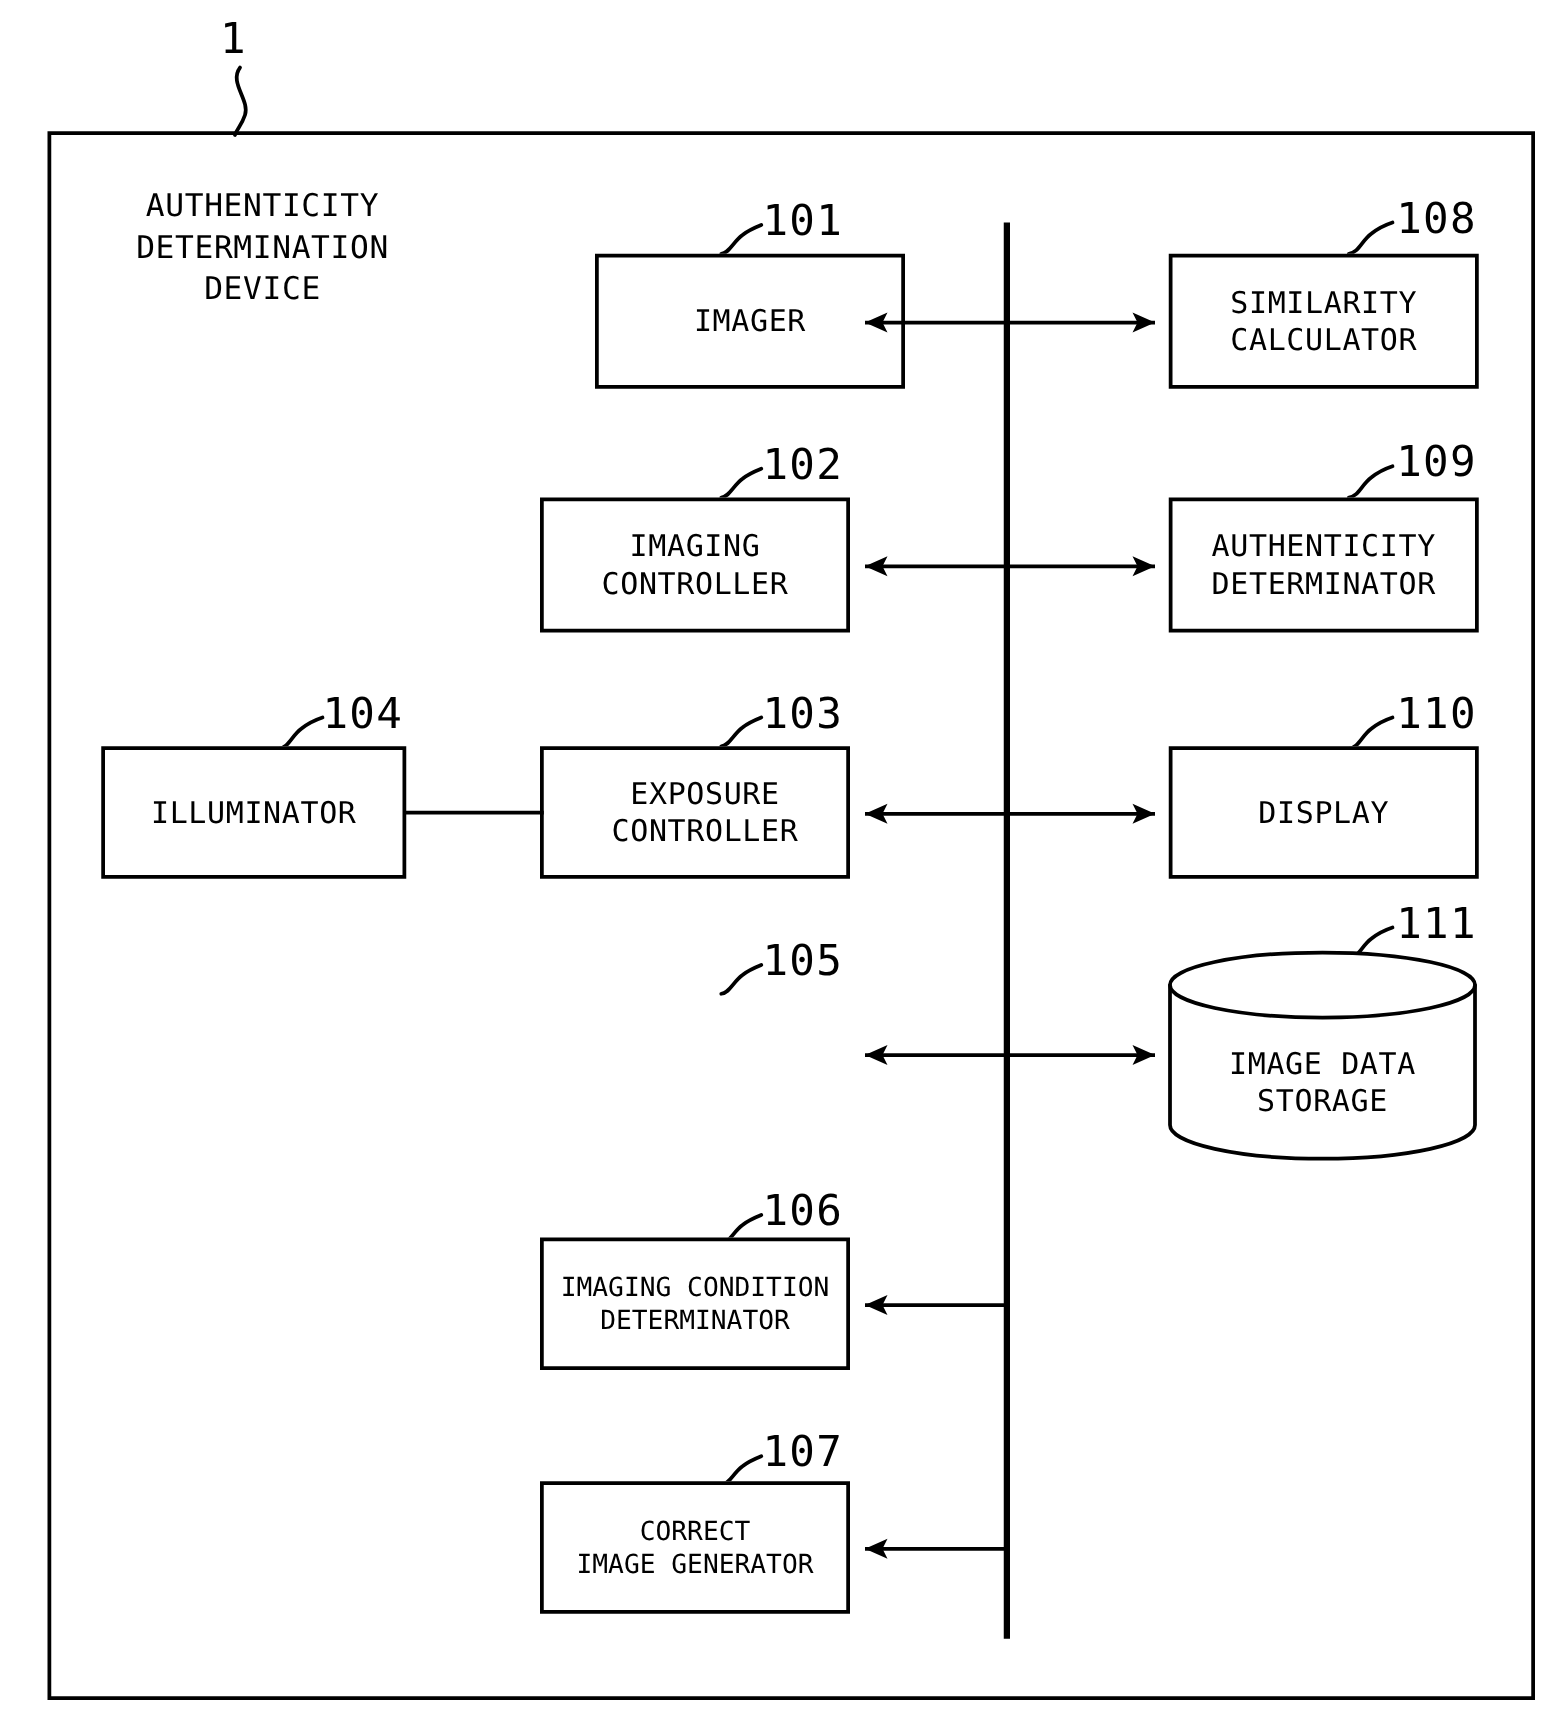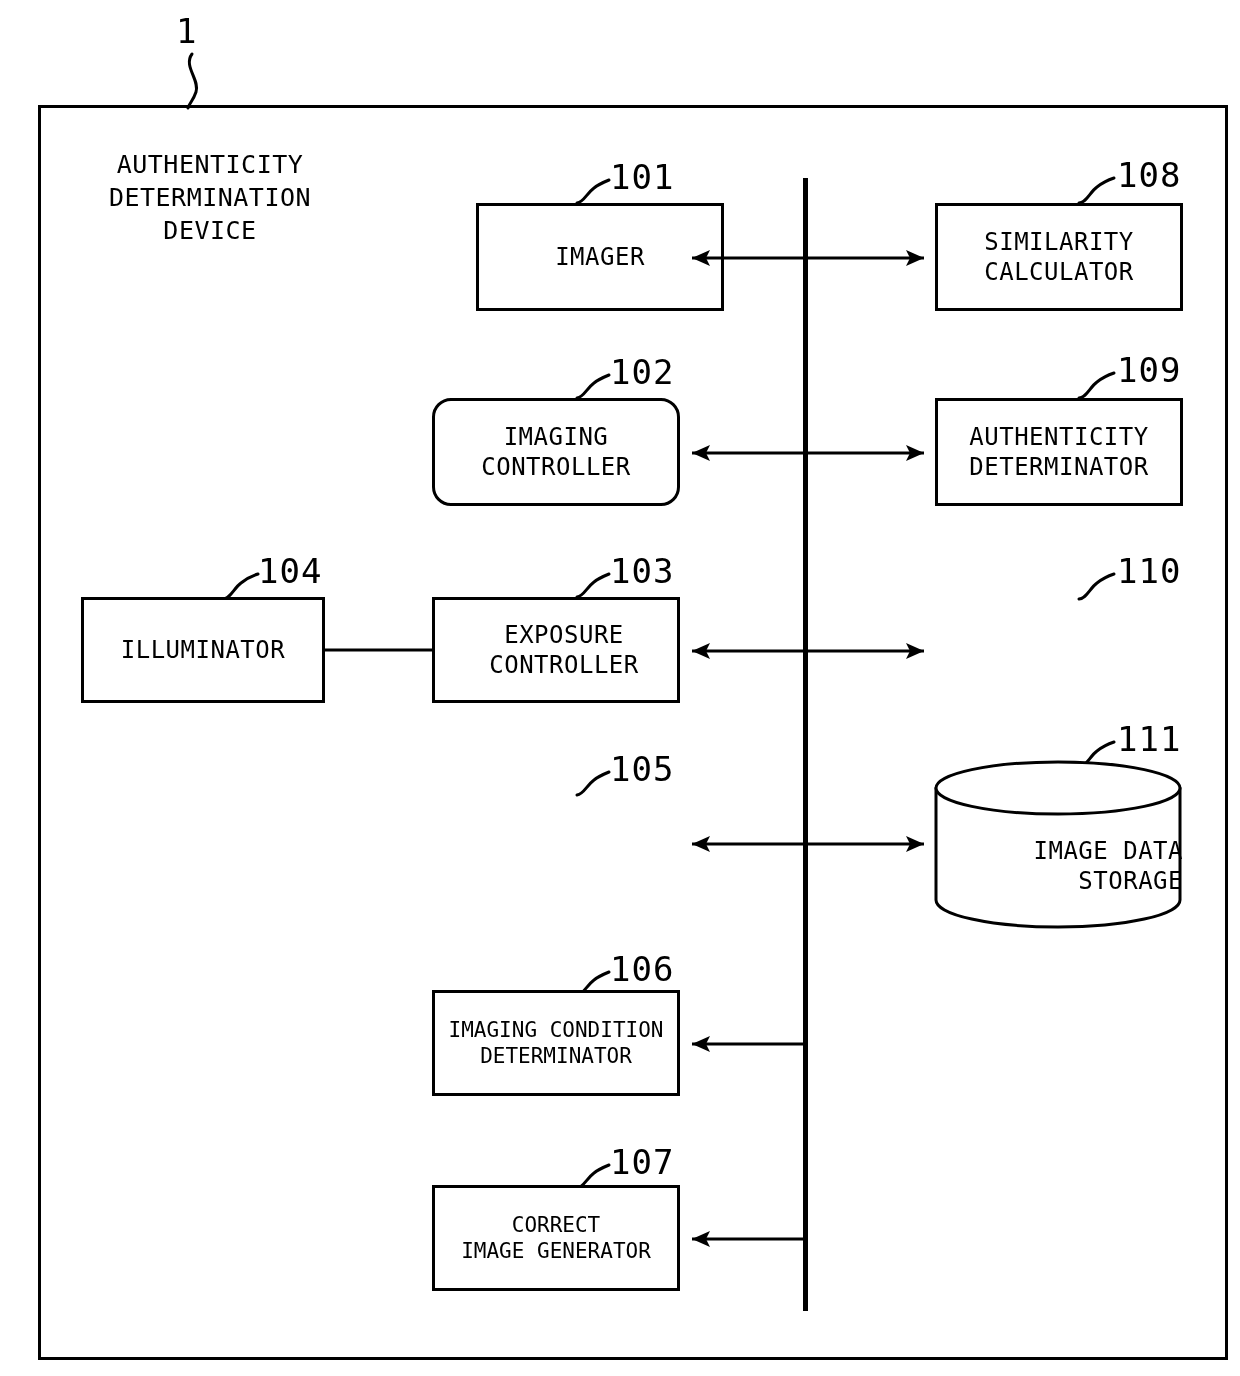--- a/index.html
+++ b/index.html
@@ -73,21 +73,21 @@
     position: absolute;
     left: 0;
     top: 0;
     overflow: visible;
   }
   .cylinder .cyl-label {
     position: absolute;
     left: 0;
     width: 100%;
     top: 76px;
-    text-align: right;
+    text-align: center;
     font-size: 24px;
     line-height: 1.26;
     letter-spacing: 0.5px;
     white-space: pre-line;
   }
   
   .ref {
     position: absolute;
     font-size: 34px;
     line-height: 1;
@@ -146,21 +146,21 @@
   <svg class="conn" style="left:676px; top:241px;" width="264" height="34" viewBox="0 0 264 34">
     <line x1="16" y1="17" x2="248" y2="17" stroke="#000" stroke-width="3"></line>
     <polygon points="16,17 34,9 30,17 34,25" fill="#000"></polygon>
     <polygon points="248,17 230,9 234,17 230,25" fill="#000"></polygon>
   </svg>
 
   <div class="ref" style="left:610px; top:355px;">102</div>
   <svg class="leader" style="left:576px; top:371px;" width="40" height="30" viewBox="0 0 40 30">
     <path d="M1,27 C8,26 10,18 18,12 C23,8 28,6 33,4" stroke="#000" stroke-width="3" fill="none" stroke-linecap="round"></path>
   </svg>
-  <div class="block" style="left:432px; top:398px; width:248px; height:108px;border-radius:19px;">
+  <div class="block" style="left:432px; top:398px; width:248px; height:108px;">
     <span class="block-label">IMAGING
 CONTROLLER</span>
   </div>
 
   <div class="ref" style="left:1117px; top:353px;">109</div>
   <svg class="leader" style="left:1078px; top:369px;" width="42" height="32" viewBox="0 0 42 32">
     <path d="M1,29 C9,28 11,19 19,13 C24,9 30,6 36,4" stroke="#000" stroke-width="3" fill="none" stroke-linecap="round"></path>
   </svg>
   <div class="block" style="left:935px; top:398px; width:248px; height:108px;">
     <span class="block-label">AUTHENTICITY
@@ -191,20 +191,23 @@
   </div>
 
   <svg class="conn" style="left:323px; top:640px;" width="112" height="20" viewBox="0 0 112 20">
     <line x1="0" y1="10" x2="112" y2="10" stroke="#000" stroke-width="3"></line>
   </svg>
 
   <div class="ref" style="left:1117px; top:554px;">110</div>
   <svg class="leader" style="left:1078px; top:570px;" width="42" height="32" viewBox="0 0 42 32">
     <path d="M1,29 C9,28 11,19 19,13 C24,9 30,6 36,4" stroke="#000" stroke-width="3" fill="none" stroke-linecap="round"></path>
   </svg>
+  <div class="block" style="left:935px; top:597px; width:248px; height:106px;">
+    <span class="block-label">DISPLAY</span>
+  </div>
 
   <svg class="conn" style="left:676px; top:634px;" width="264" height="34" viewBox="0 0 264 34">
     <line x1="16" y1="17" x2="248" y2="17" stroke="#000" stroke-width="3"></line>
     <polygon points="16,17 34,9 30,17 34,25" fill="#000"></polygon>
     <polygon points="248,17 230,9 234,17 230,25" fill="#000"></polygon>
   </svg>
 
   <div class="ref" style="left:610px; top:752px;">105</div>
   <svg class="leader" style="left:576px; top:768px;" width="40" height="30" viewBox="0 0 40 30">
     <path d="M1,27 C8,26 10,18 18,12 C23,8 28,6 33,4" stroke="#000" stroke-width="3" fill="none" stroke-linecap="round"></path>

